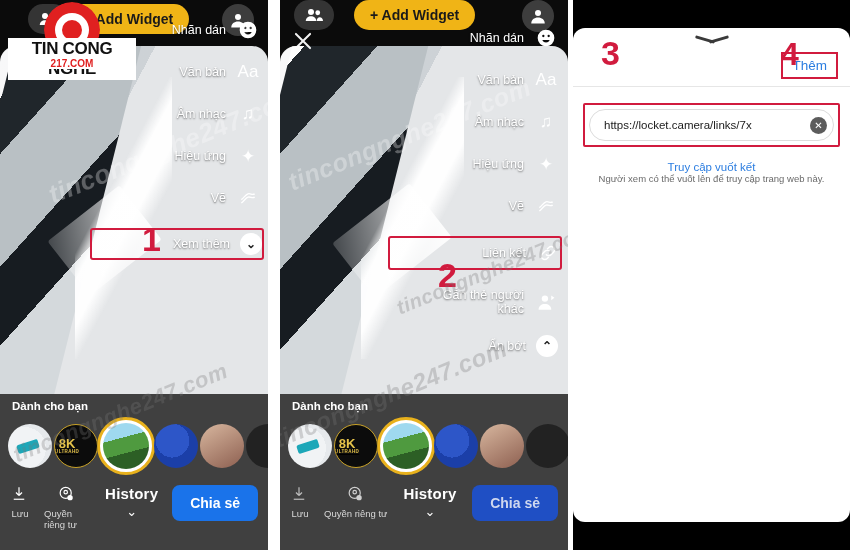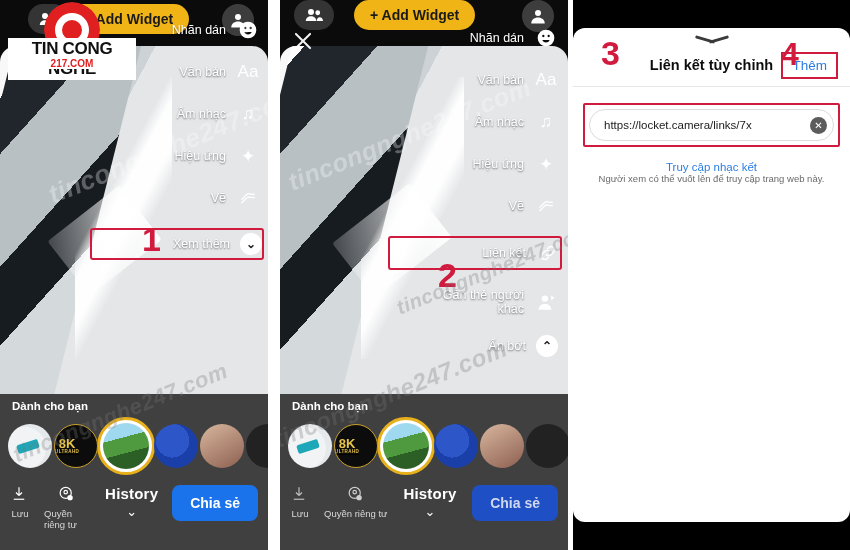--- a/index.html
+++ b/index.html
@@ -476,34 +476,33 @@
   </div>
 
   <div class="gap g2"></div>
 
   <div class="panel p3">
     <div class="sheet">
 
       <div class="sheet-grab"></div>
 
       <div class="sheet-head">
-        <span class="sheet-title">Liên kết tùy chỉnh</span>
         <span class="sheet-add">Thêm</span>
       </div>
 
       <div class="sheet-div"></div>
 
       <div class="url-box">
         <div class="url-field">
           <span class="url-text">https://locket.camera/links/7x</span>
           <span class="url-clear">✕</span>
         </div>
       </div>
 
-      <div class="visit-link">Truy cập nhạc kết</div>
+      <div class="visit-link">Truy cập vuốt kết</div>
       <div class="sheet-note">Người xem có thể vuốt lên để truy cập trang web này.</div>
     </div>
 
     <div class="stepnum" style="left: 28px; top: 36px; font-size: 34px;">3</div>
     <div class="stepnum" style="left: 208px; top: 38px; font-size: 32px;">4</div>
   </div>
 
 </div>
 
 </body></html>

